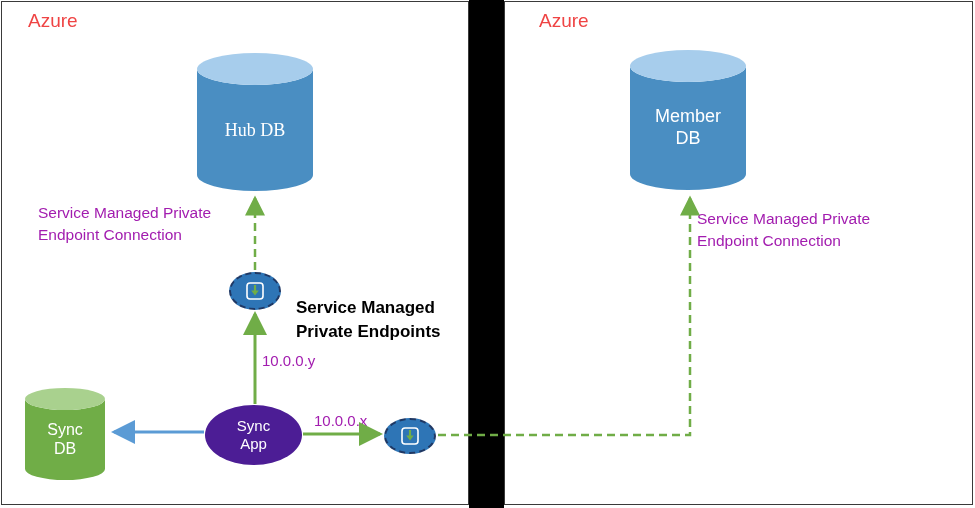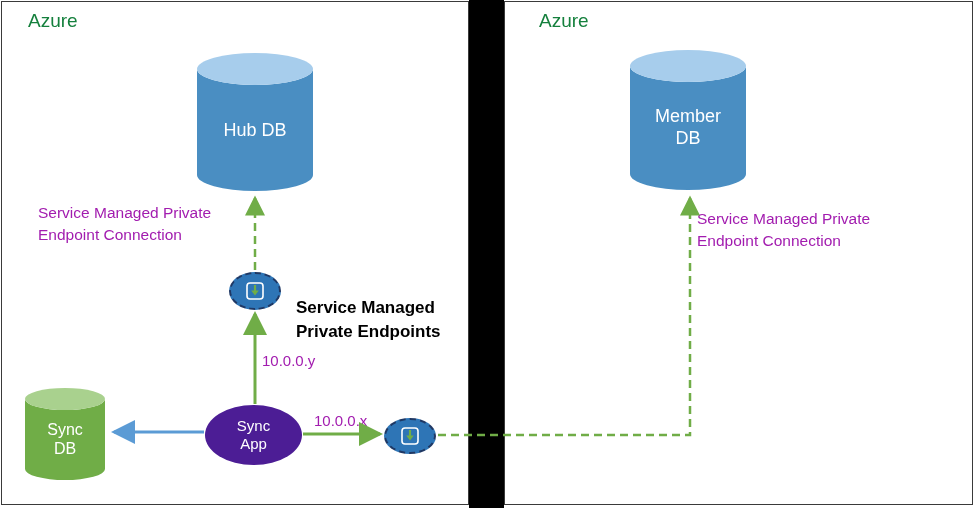--- a/index.html
+++ b/index.html
@@ -4,21 +4,21 @@
 <style>
   html,body{margin:0;padding:0;background:#fff;}
   body{font-family:"Liberation Sans", sans-serif;color:#1a1a1a;}
   #stage{position:relative;width:975px;height:508px;background:#fff;overflow:hidden;}
 
   .panel{position:absolute;top:1px;height:504px;background:#fff;border:1px solid #3a3a3a;box-sizing:border-box;}
   #panel-left{left:1px;width:468px;}
   #panel-right{left:504px;width:469px;}
   #divider{position:absolute;left:469px;top:0;width:35px;height:508px;background:#000;}
 
-  .region-title{position:absolute;font-size:19px;color:#15803d;}
+  .region-title{position:absolute;font-size:19px;color:#ef4444;}
 
   .shape{position:absolute;}
   .shape svg{display:block;}
   .cyl-label{position:absolute;inset:0;display:flex;align-items:center;justify-content:center;
              color:#fff;text-align:center;line-height:1.25;}
   .node-label{color:#fff;text-align:center;line-height:1.2;}
 
   .ellipse-gray{position:absolute;left:205px;top:405px;width:97px;height:60px;border-radius:50%;
                 background:#4c1d95;display:flex;align-items:center;justify-content:center;}
   .ep-ellipse{position:absolute;border-radius:50%;background:#2E75B6;border:2px dashed #1F3864;
@@ -39,21 +39,21 @@
 
   <div id="panel-left" class="panel"></div>
 
   <div id="panel-right" class="panel"></div>
 
   <div id="divider"></div>
 
   <div class="region-title" style="left:28px;top:10px;">Azure</div>
   <div class="region-title" style="left:539px;top:10px;">Azure</div>
 
-  <div class="shape" style="left:197px;top:53px;width:116px;height:138px;">
+  <div class="shape" style="left:197px;top:53px;width:116px;height:138px;font-family:Liberation Serif, serif;">
     <svg width="116" height="138" viewBox="0 0 116 138">
       <path d="M0,16 L0,122 A58,16 0 0 0 116,122 L116,16 A58,16 0 0 1 0,16 Z" fill="#4A8EC2"></path>
       <ellipse cx="58" cy="16" rx="58" ry="16" fill="#A7CDEC"></ellipse>
     </svg>
     <div class="cyl-label" style="padding-top:16px;font-size:18px;">Hub DB</div>
   </div>
 
   <div class="shape" style="left:630px;top:50px;width:116px;height:140px;">
     <svg width="116" height="140" viewBox="0 0 116 140">
       <path d="M0,16 L0,124 A58,16 0 0 0 116,124 L116,16 A58,16 0 0 1 0,16 Z" fill="#4A8EC2"></path>

